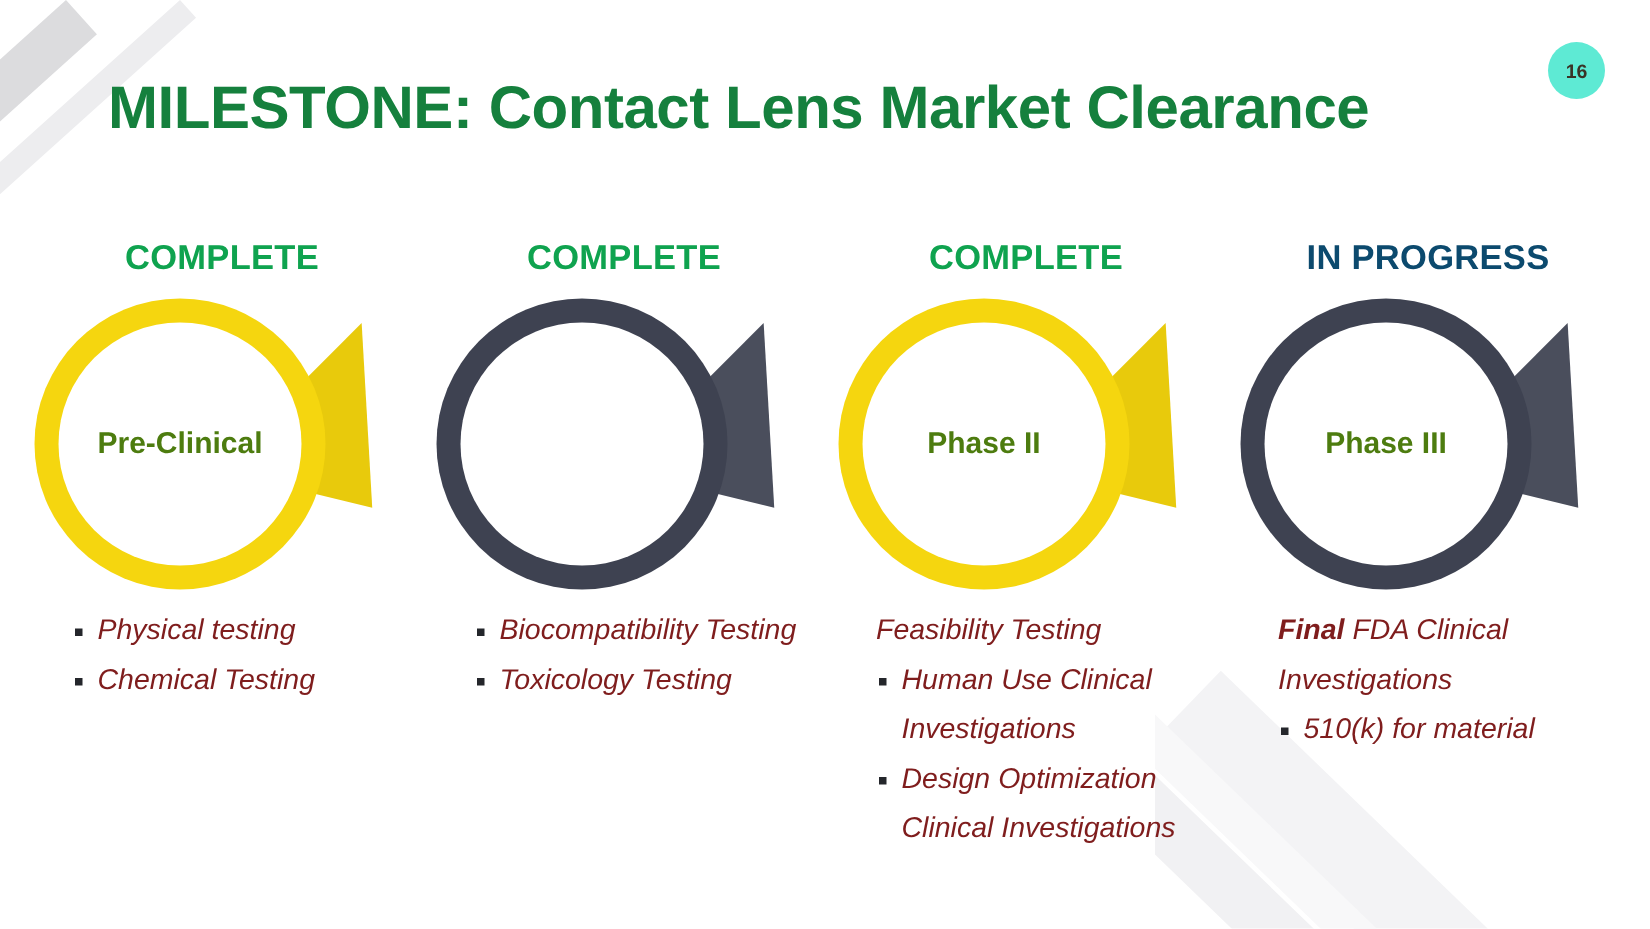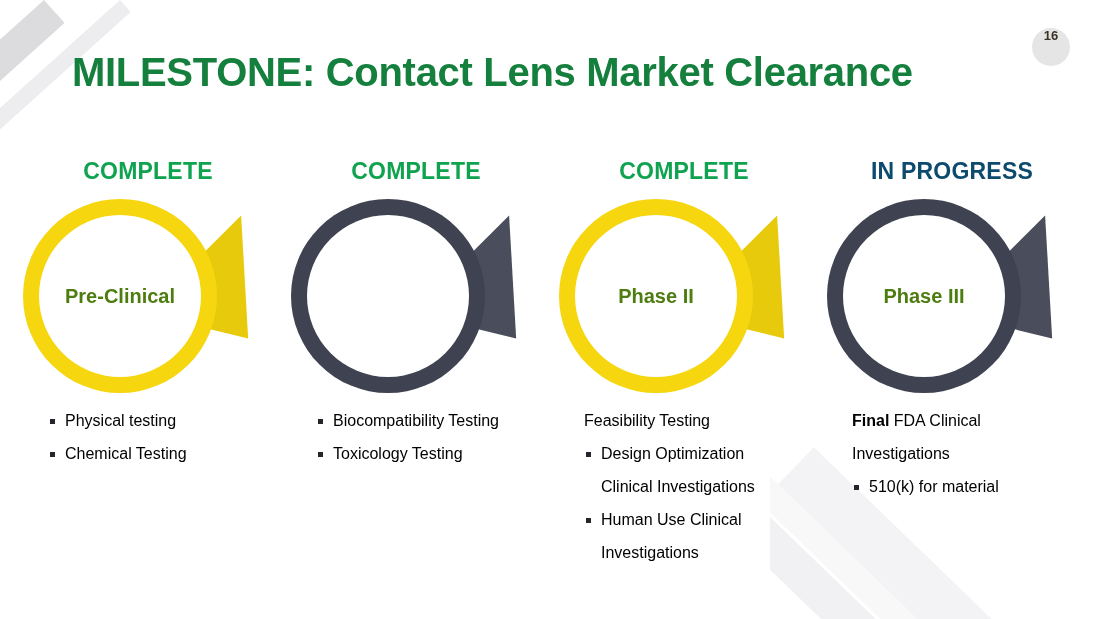--- a/index.html
+++ b/index.html
@@ -61,22 +61,22 @@
     font-weight:bold;
     color:#15803d;
     letter-spacing:-0.3px;
     white-space:nowrap;
   }
   .page-badge {
     position:absolute;
     left:1032px; top:28px;
     width:38px; height:38px;
     border-radius:50%;
-    background:#e5e5e5;
-    display:flex; justify-content:center;
+    background:#5eead4;
+    display:flex; align-items:center; justify-content:center;
     font-size:13px; font-weight:bold; color:#3A3326;
   }
 
   
   .cols { position:absolute; left:0; top:0; width:1100px; height:476px; }
   .col { position:absolute; top:0; width:268px; height:619px; }
   .col-0 { left:14px; }
   .col-1 { left:282px; }
   .col-2 { left:550px; }
   .col-3 { left:818px; }
@@ -108,25 +108,26 @@
   }
 
   
   .blist {
     position:absolute;
     top:404px; left:34px; width:232px;
   }
   .blist.wide { width:216px; }
   .bitem {
     position:relative;
-    font-size:16px;
+    font-size:19px;
     line-height:33px;
-    color:#000000;
+    color:#7f1d1d;
     padding-left:17px;
     margin-bottom:0px;
+    font-style:italic;
   }
   .bitem.no-bullet { padding-left:0; }
   .bitem .sq {
     position:absolute;
     left:2px; top:15px;
     width:5px; height:5px;
     background:#24262B;
   }
   .bitem b { font-weight:bold; }
 </style>
@@ -202,22 +203,22 @@
             <g>
               <path d="M 112 106 L 250 106 L 168 198 Z" fill="#E8CA0C" transform="rotate(-45 130 100)"></path>
             </g>
             <circle cx="98" cy="100" r="97" fill="#F5D60F"></circle>
             <circle cx="98" cy="100" r="81" fill="#ffffff"></circle>
           </svg>
         </div>
         <div class="node-label">Phase II</div>
         <div class="blist wide">
           <div class="bitem no-bullet"><span>Feasibility Testing</span></div>
+          <div class="bitem"><span class="sq"></span><span>Human Use Clinical Investigations</span></div>
           <div class="bitem"><span class="sq"></span><span>Design Optimization Clinical Investigations</span></div>
-          <div class="bitem"><span class="sq"></span><span>Human Use Clinical Investigations</span></div>
         </div>
       </div>
       <div class="col col-3">
         <div class="status" style="color: #0c4a6e;">IN PROGRESS</div>
         <div class="node">
           <svg viewBox="0 0 260 200">
             <g>
               <path d="M 112 106 L 250 106 L 168 198 Z" fill="#4A4E5C" transform="rotate(-45 130 100)"></path>
             </g>
             <circle cx="98" cy="100" r="97" fill="#3E4251"></circle>

